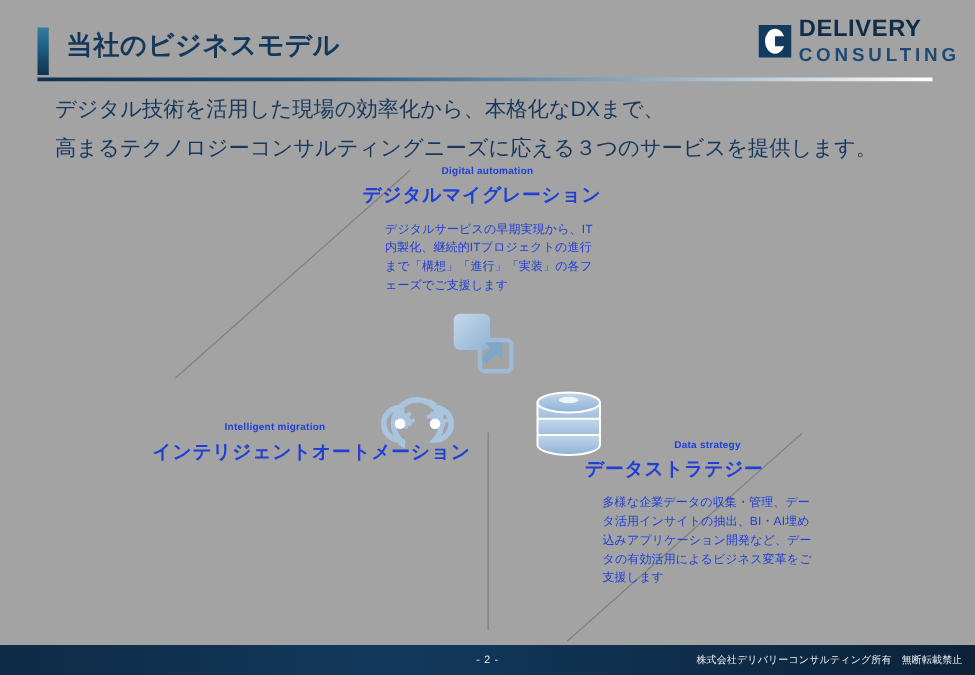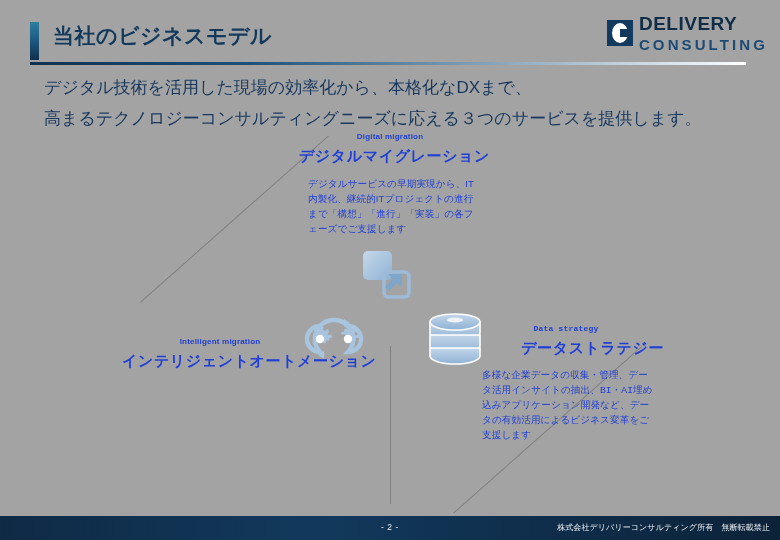--- a/index.html
+++ b/index.html
@@ -164,21 +164,21 @@
     font-weight: bold;
     color: #1f3fd6;
     text-align: center;
     letter-spacing: 0.2px;
     margin-bottom: 6px;
   }
   .svc-jp {
     font-size: 15px;
     font-weight: bold;
     color: #1f3fd6;
-    text-align: right;
+    text-align: left;
     letter-spacing: 0.6px;
     white-space: nowrap;
   }
   .svc-body {
     font-size: 9.6px;
     color: #1f3fd6;
     line-height: 15px;
     margin-top: 10px;
     letter-spacing: 0.1px;
   }
@@ -196,23 +196,22 @@
     left: 122px;
     top: 205px;
     width: 196px;
   }
   #service-automation .svc-body {
     width: 172px;
     margin-left: 4px;
   }
   #service-data {
     left: 468px;
-    top: 192px;
+    top: 219px;
     width: 196px;
-    font-family: Liberation Mono, monospace;
   }
   #service-data .svc-body {
     width: 172px;
     margin-left: 14px;
   }
 
   
   .icon-box {
     position: absolute;
   }
@@ -327,21 +326,21 @@
           <path d="M6 12 v11 a25 8 0 0 0 50 0 v-11 z"></path>
           <path d="M6 25 v11 a25 8 0 0 0 50 0 v-11 z"></path>
           <path d="M6 38 v8 a25 8 0 0 0 50 0 v-8 z"></path>
           <ellipse cx="31" cy="12" rx="25" ry="8"></ellipse>
         </g>
         <ellipse cx="31" cy="10" rx="8" ry="2.6" fill="#eef4fa"></ellipse>
       </svg>
     </div>
 
     <div class="service" id="service-migration">
-      <div class="svc-en">Digital migration</div>
+      <div class="svc-en">Digital automation</div>
       <div class="svc-jp">デジタルマイグレーション</div>
       <div class="svc-body">デジタルサービスの早期実現から、IT内製化、継続的ITプロジェクトの進行まで「構想」「進行」「実装」の各フェーズでご支援します</div>
     </div>
 
     <div class="service" id="service-automation">
       <div class="svc-en">Intelligent migration</div>
       <div class="svc-jp">インテリジェントオートメーション</div>
     </div>
 
     <div class="service" id="service-data">

